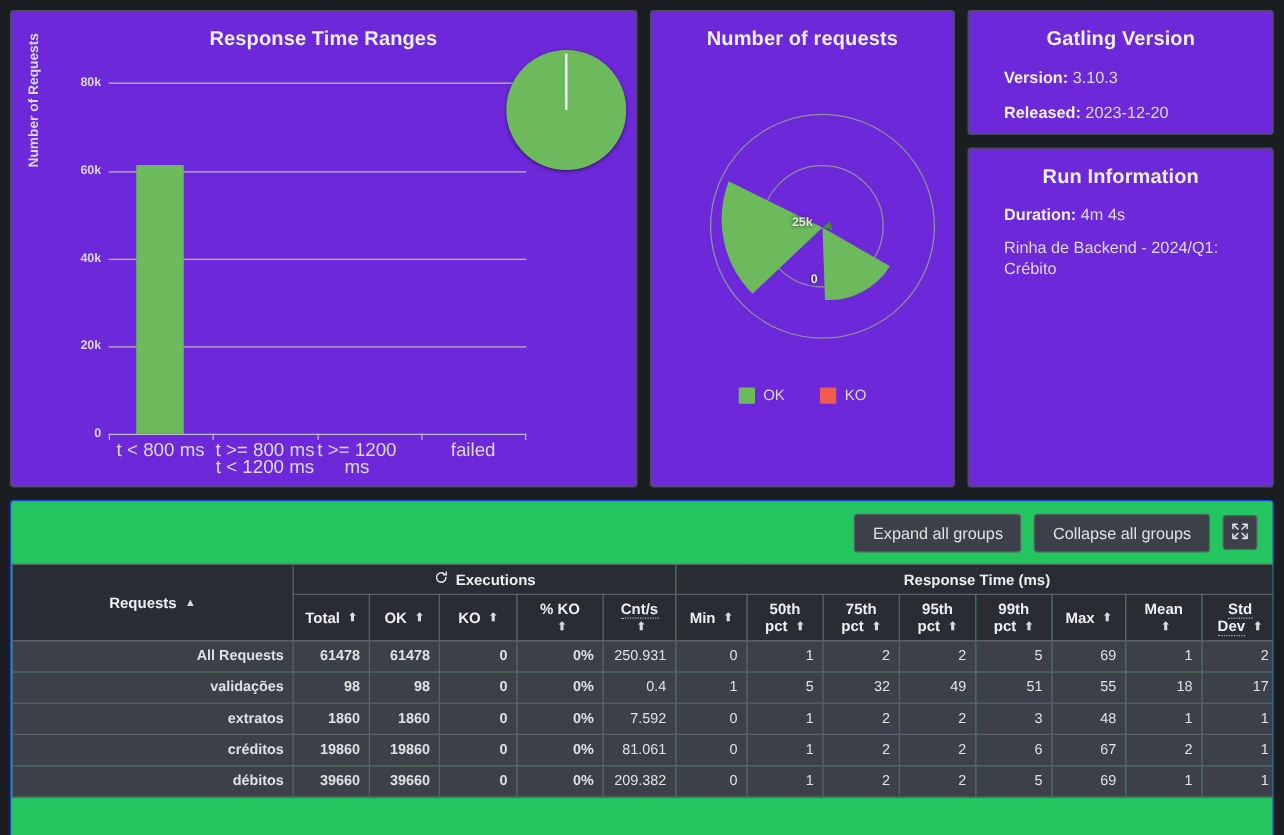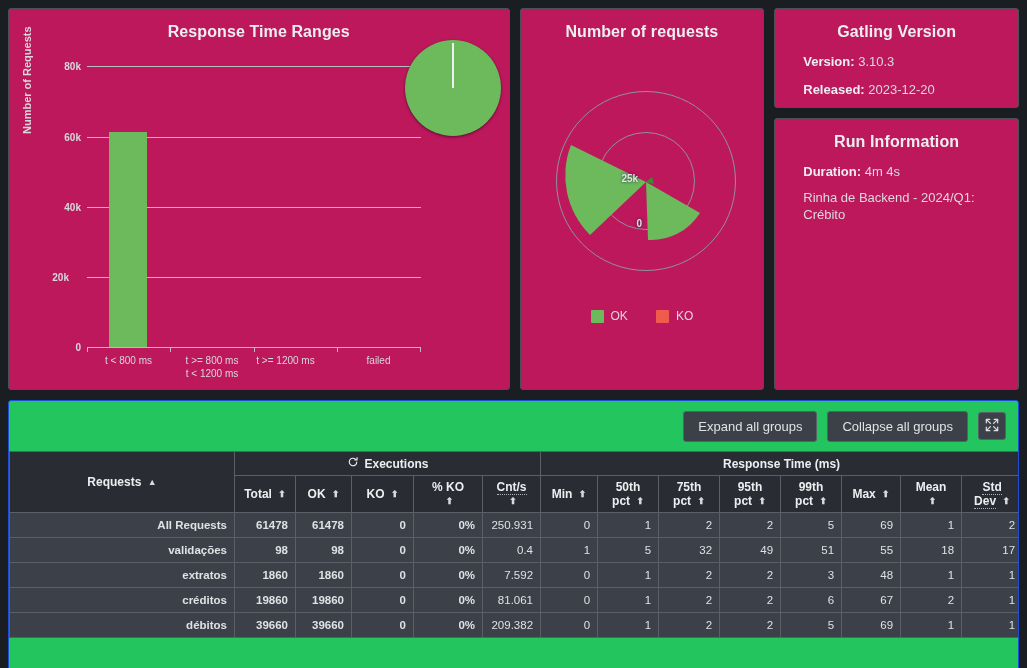--- a/index.html
+++ b/index.html
@@ -10,21 +10,21 @@
     background: #1a1d21;
     font-family: "Liberation Sans", sans-serif;
     color: #e7e8ea;
     overflow: hidden;
   }
   .page { width: 1027px; height: 668px; position: relative; padding: 8px; }
 
   
   .top-row { display: flex; gap: 10px; height: 382px; }
   .panel {
-    background: #be185d;
+    background: #6d28d9;
     border: 1px solid #4b5057;
     border-radius: 3px;
     position: relative;
   }
   .panel-title {
     text-align: center;
     font-size: 16px;
     font-weight: bold;
     color: #eceef0;
     padding-top: 14px;
@@ -53,35 +53,35 @@
     text-align: right;
     font-size: 10px; font-weight: bold; color: #d7d9dc;
     transform: translateY(-50%);
   }
   .gridline { position: absolute; height: 1px; background: #b9bcc0; }
   .bar { position: absolute; background: #6cba5c; }
   .xaxis { position: absolute; height: 1px; background: #b9bcc0; }
   .xsep { position: absolute; width: 1px; height: 5px; background: #b9bcc0; }
   .xlab {
     position: absolute; text-align: center;
-    font-size: 10px; color: #d7d9dc; line-height: 13px;
+    font-size: 15px; color: #d7d9dc; line-height: 13px;
   }
   .pie-top {
     position: absolute; left: 396px; top: 31px;
     width: 96px; height: 96px; border-radius: 50%;
     background: #6cba5c;
     box-shadow: 0 1px 3px rgba(0,0,0,.55);
   }
   .pie-top .needle {
     position: absolute; left: 47px; top: 3px;
     width: 2px; height: 45px; background: #eef0f1;
   }
 
   
-  .polar-wrap { position: absolute; left: 4px; top: 52px; width: 245px; height: 250px; padding-left: 12px; }
+  .polar-wrap { position: absolute; left: 16px; top: 52px; width: 245px; height: 250px; padding-left: 12px; }
   .polar-ring {
     position: absolute; border-radius: 50%;
     border: 1px solid #8e9298;
   }
   .polar-ring.outer { width: 180px; height: 180px; left: 31px; top: 30px; }
   .polar-ring.inner { width: 98px; height: 98px; left: 72px; top: 71px; }
   .polar-lab {
     position: absolute; font-size: 10px; font-weight: bold;
     color: #e3e5e7; text-shadow: 0 0 3px #24272c;
   }
@@ -184,21 +184,21 @@
 
         <div class="gridline" style="left:78px; top:57px; width:334px;"></div>
         <div class="gridline" style="left:78px; top:128px; width:334px;"></div>
         <div class="gridline" style="left:78px; top:198px; width:334px;"></div>
         <div class="gridline" style="left:78px; top:268px; width:334px;"></div>
         <div class="xaxis" style="left:78px; top:338px; width:334px;"></div>
 
         <div class="ytick" style="top:57px;  left:28px;">80k</div>
         <div class="ytick" style="top:128px; left:28px;">60k</div>
         <div class="ytick" style="top:198px; left:28px;">40k</div>
-        <div class="ytick" style="top:268px; left:16px;">20k</div>
+        <div class="ytick" style="top:268px; left:28px;">20k</div>
         <div class="ytick" style="top:338px; left:28px;">0</div>
 
         <div class="bar" style="left:100px; top:123px; width:38px; height:215px;"></div>
 
         <div class="xsep" style="left:78px;  top:338px;"></div>
         <div class="xsep" style="left:161px; top:338px;"></div>
         <div class="xsep" style="left:245px; top:338px;"></div>
         <div class="xsep" style="left:328px; top:338px;"></div>
         <div class="xsep" style="left:411px; top:338px;"></div>
 

